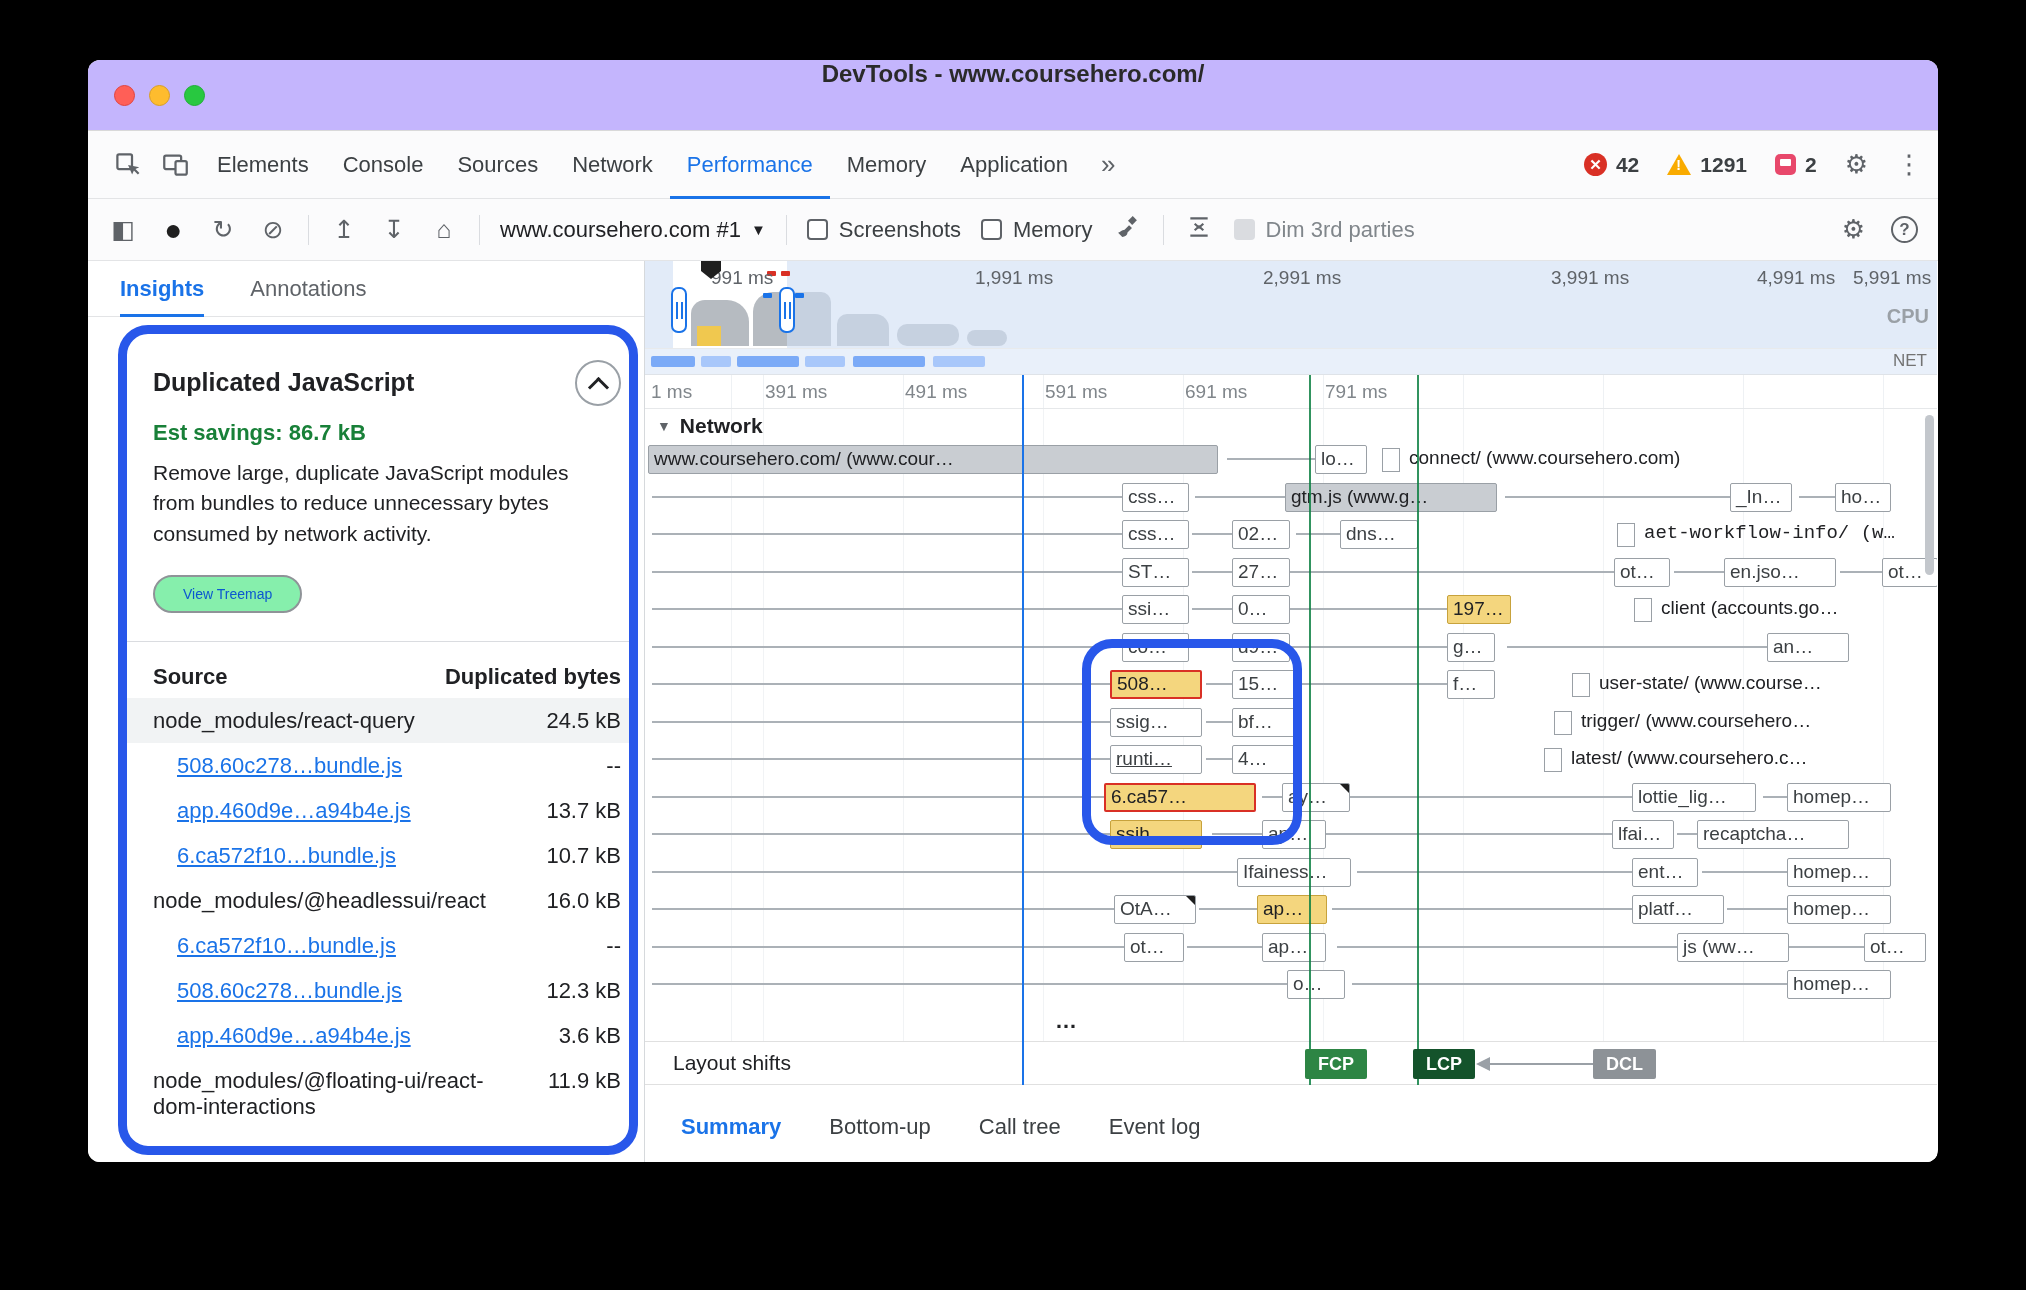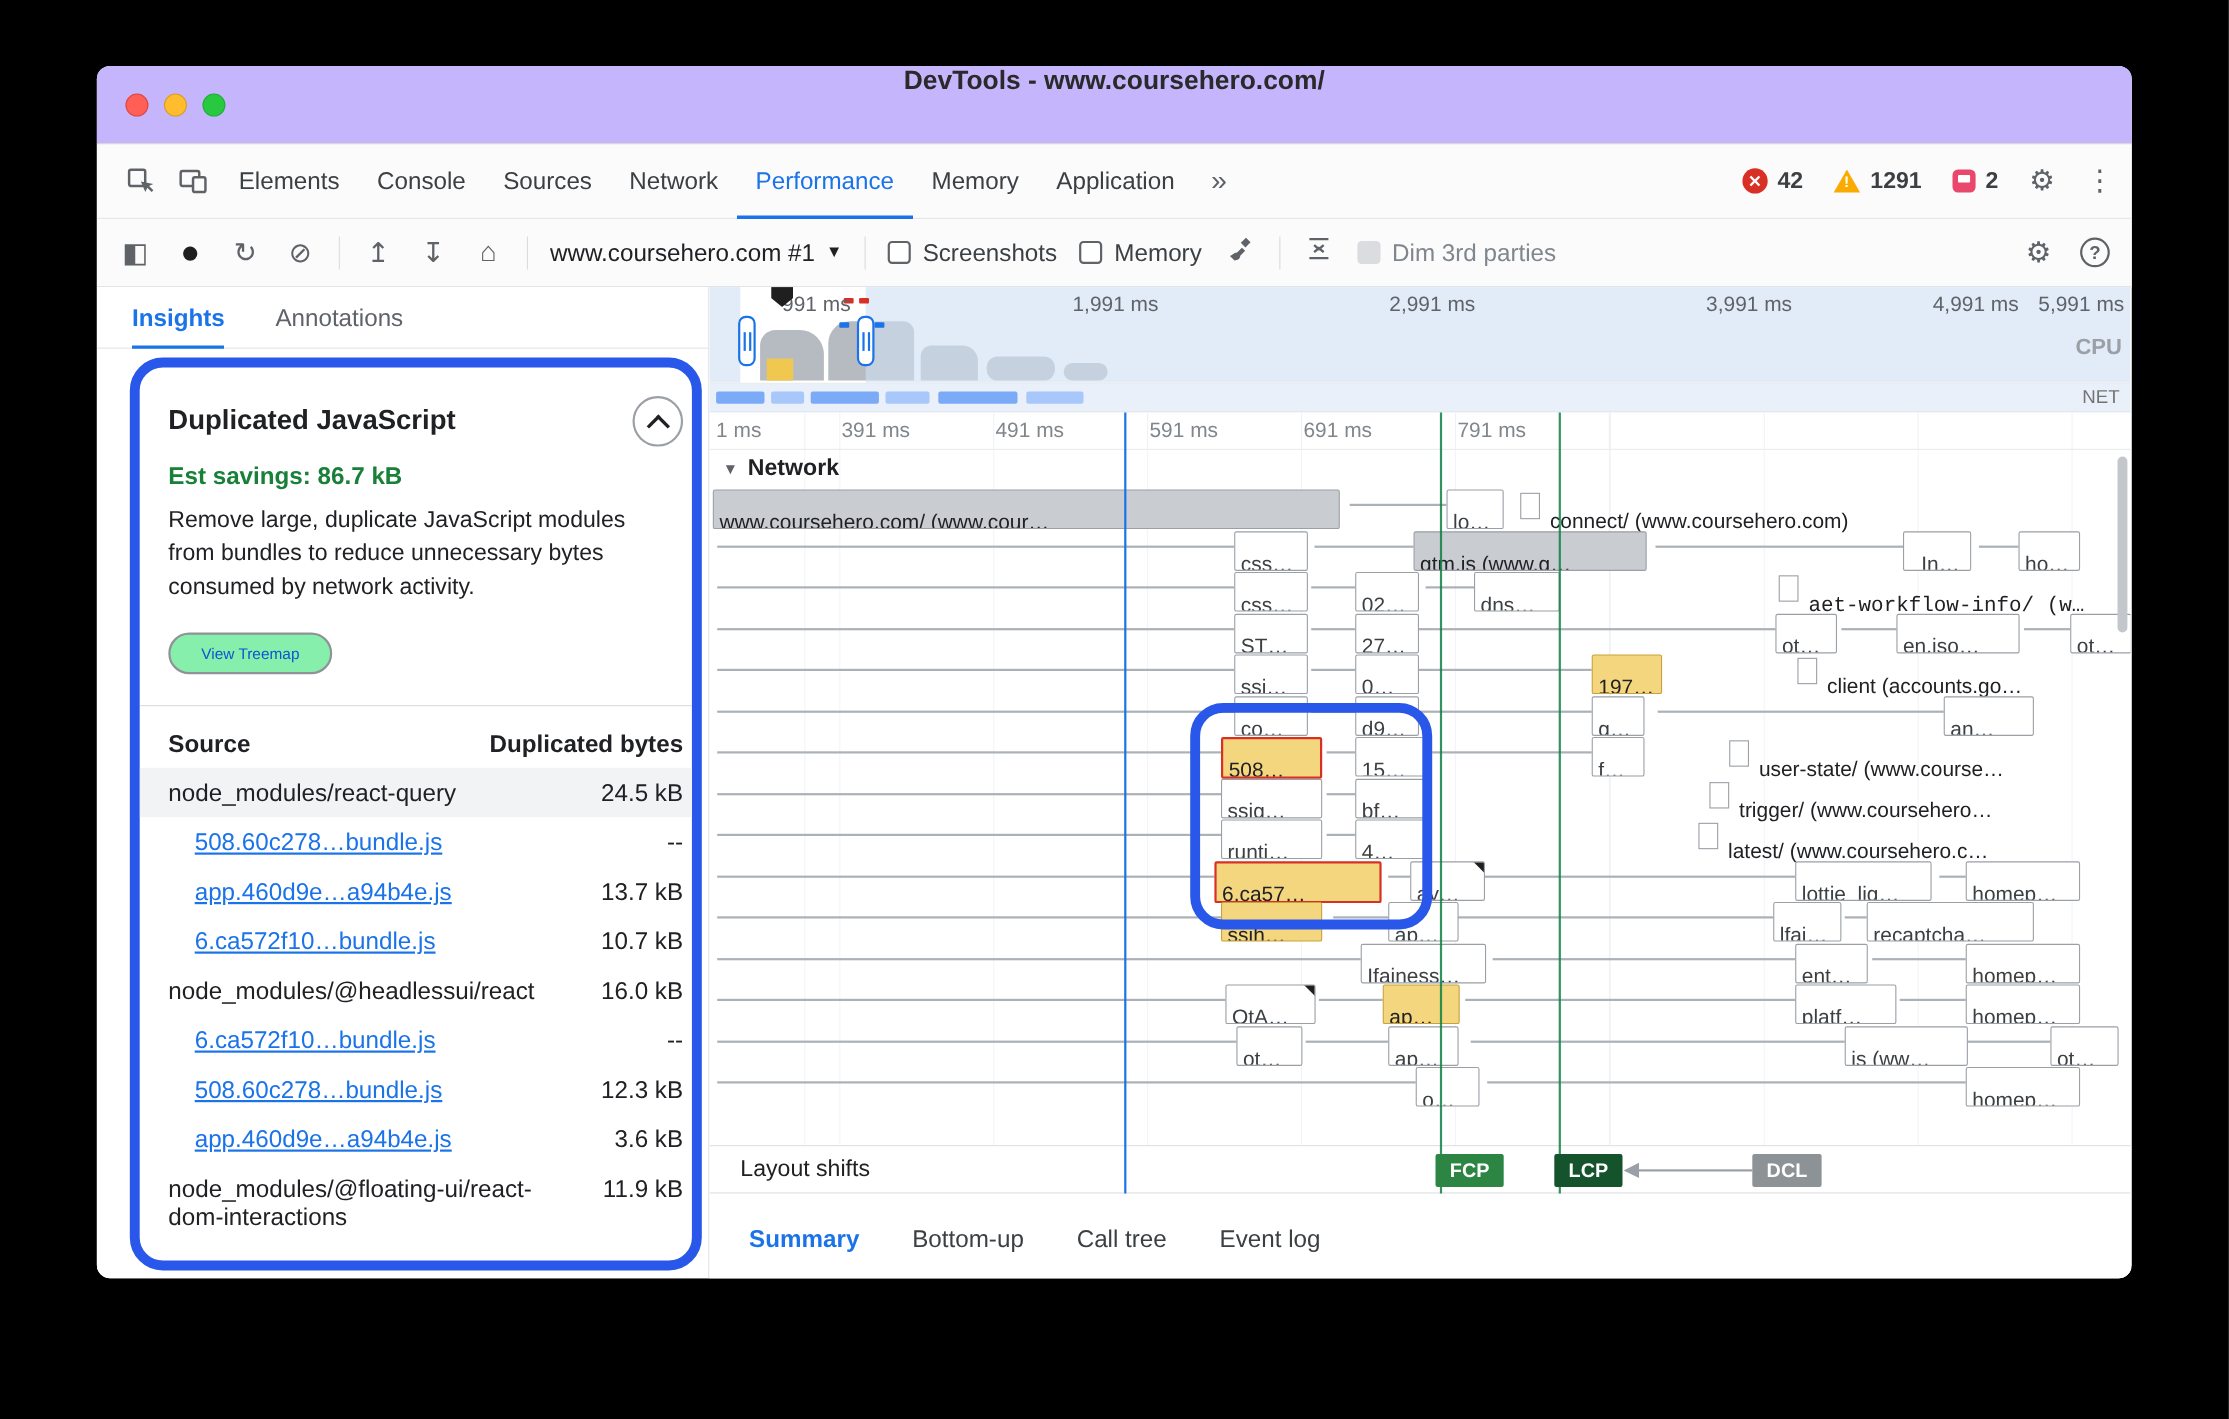--- a/index.html
+++ b/index.html
@@ -87,21 +87,21 @@
   .mm-dash{position:absolute;width:9px;height:5px;z-index:4;border-radius:1px}
   .cpu-label{position:absolute;right:8px;top:44px;font-size:20px;font-weight:bold;color:#9aa0a6;z-index:4}
   .netstrip{position:relative;height:26px;background:#e9f0fa;border-bottom:1px solid #dfe3e8}
   .net-strip-label{position:absolute;right:10px;top:2px;font-size:17px;font-weight:normal;color:#737373}
   .ns-seg{position:absolute;top:7px;height:11px;background:#7baaf7;border-radius:2px}
   .ruler{position:relative;height:34px;border-bottom:1px solid #e6e8ea;background:repeating-linear-gradient(90deg,#eef1f4 0 1px,transparent 1px 140px) 118px 0,#fff}
   .ruler-label{position:absolute;bottom:5px;font-size:19px;color:#80868b;white-space:nowrap}
   .network{position:relative;height:632px;overflow:hidden;background:repeating-linear-gradient(90deg,#f1f3f5 0 1px,transparent 1px 140px) 118px 0,#fff}
   .net-head{position:absolute;left:0;top:0;height:34px;display:flex;align-items:center;gap:9px;padding-left:12px;font-size:21px;color:#202124;z-index:3;font-weight:bold}
   .tri-down{font-size:14px;color:#5f6368}
-  .net-item{position:absolute;height:29px;border:1px solid #9aa0a6;background:#fff;border-radius:2px;font-size:19px;line-height:26px;color:#3c4043;padding:17px 5px;white-space:nowrap;overflow:hidden;z-index:2}
+  .net-item{position:absolute;height:29px;border:1px solid #9aa0a6;background:#fff;border-radius:2px;font-size:19px;line-height:26px;color:#3c4043;padding:0 5px;white-space:nowrap;overflow:hidden;z-index:2}
   .net-item.s-g{background:#c9cdd2;color:#202124}
   .net-item.s-y{background:#f4d67e;border-color:#c7a23c;color:#202124}
   .net-item.s-yr{background:#f4d67e;border:2px solid #d93025;line-height:24px;color:#202124}
   .net-item.s-t{background:transparent;border:none;overflow:visible;color:#202124;padding-left:27px}
   .net-item.s-t::before{content:"";position:absolute;left:0;top:3px;width:16px;height:22px;border:1px solid #9aa0a6;background:#fff}
   .net-item.s-dots{border:none;background:none;font-weight:bold;color:#202124;letter-spacing:3px;font-size:22px}
   .net-item.corner::after{content:"";position:absolute;top:-1px;right:-1px;border-left:11px solid transparent;border-top:11px solid #1f1f1f}
   .whisker{position:absolute;height:2px;background:#abb1b7;z-index:1}
   .vline{position:absolute;width:2px;top:114px;height:710px;z-index:4}
   .vline.blue{background:var(--accent)}
@@ -389,21 +389,21 @@
           <div class="net-item s-p" style="left: 587px; top: 261px; width: 64px;">15…</div>
           <div class="whisker" style="left: 657px; top: 274px; width: 145px;"></div>
           <div class="net-item s-p" style="left: 802px; top: 261px; width: 48px;">f…</div>
           <div class="net-item s-t" style="left: 927px; top: 261px; width: 360px;">user-state/ (www.course…</div>
           <div class="whisker" style="left: 7px; top: 311.5px; width: 458px;"></div>
           <div class="net-item s-p" style="left: 465px; top: 298.5px; width: 92px;">ssig…</div>
           <div class="whisker" style="left: 561px; top: 311.5px; width: 26px;"></div>
           <div class="net-item s-p" style="left: 587px; top: 298.5px; width: 64px;">bf…</div>
           <div class="net-item s-t" style="left: 909px; top: 298.5px; width: 378px;">trigger/ (www.coursehero…</div>
           <div class="whisker" style="left: 7px; top: 349px; width: 458px;"></div>
-          <div class="net-item s-p" style="left: 465px; top: 336px; width: 92px;">runti…</div>
+          <div class="net-item s-p" style="left: 465px; top: 336px; width: 92px; text-decoration: underline;">runti…</div>
           <div class="whisker" style="left: 561px; top: 349px; width: 26px;"></div>
           <div class="net-item s-p" style="left: 587px; top: 336px; width: 64px;">4…</div>
           <div class="net-item s-t" style="left: 899px; top: 336px; width: 388px;">latest/ (www.coursehero.c…</div>
           <div class="whisker" style="left: 7px; top: 386.5px; width: 452px;"></div>
           <div class="net-item s-yr" style="left: 459px; top: 373.5px; width: 152px;">6.ca57…</div>
           <div class="whisker" style="left: 617px; top: 386.5px; width: 20px;"></div>
           <div class="net-item s-p corner" style="left: 637px; top: 373.5px; width: 68px;">ay…</div>
           <div class="whisker" style="left: 657px; top: 386.5px; width: 330px;"></div>
           <div class="net-item s-p" style="left: 987px; top: 373.5px; width: 124px;">lottie_lig…</div>
           <div class="whisker" style="left: 1118px; top: 386.5px; width: 24px;"></div>

